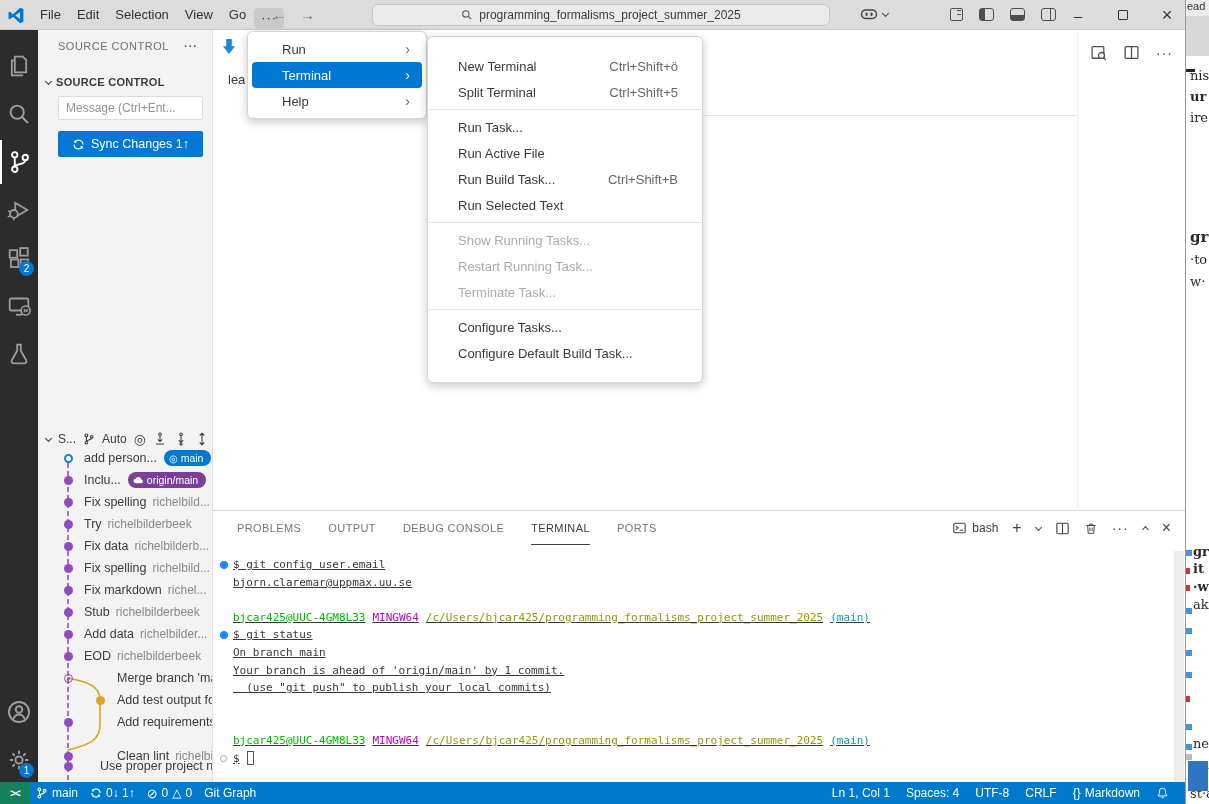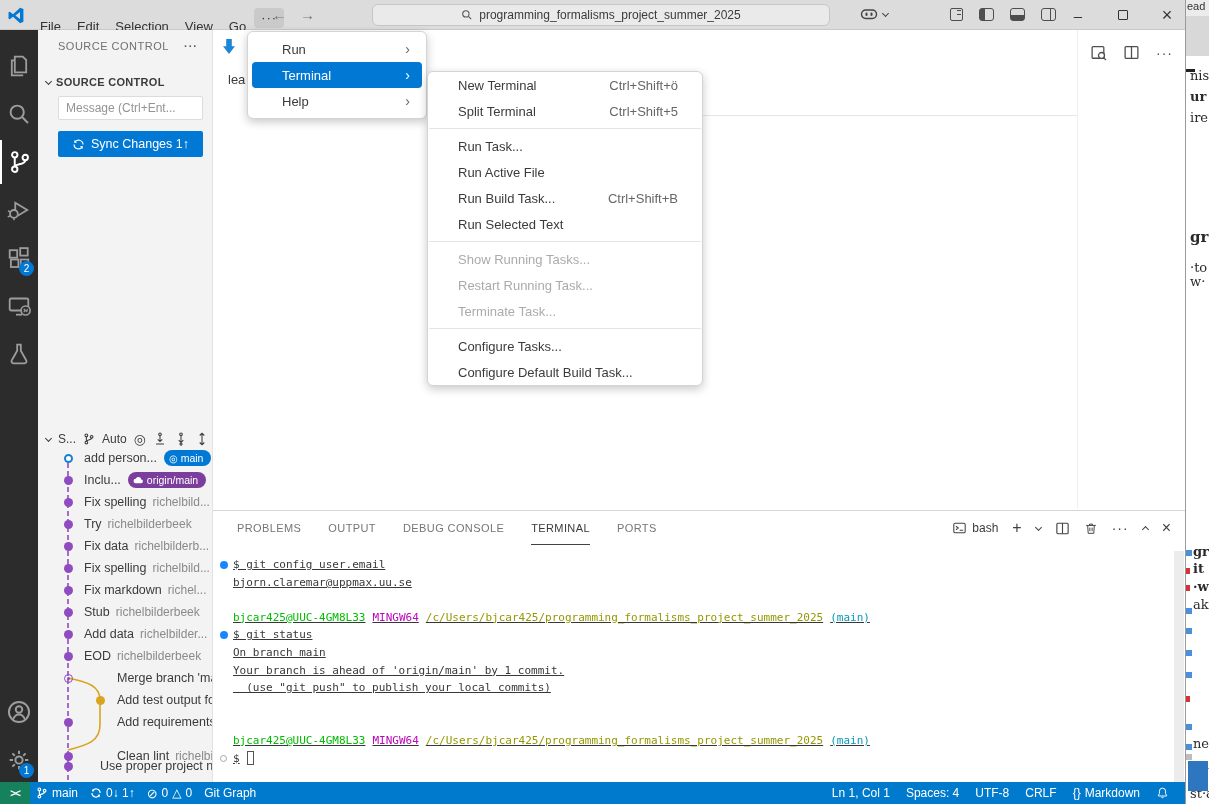--- a/index.html
+++ b/index.html
@@ -6,21 +6,21 @@
   html,body { width:1209px; height:804px; overflow:hidden; font-family:"Liberation Sans", sans-serif; }
   .screen { position:relative; width:1209px; height:804px; background:#fff; overflow:hidden; }
 
   
   .vscode { position:absolute; left:0; top:0; width:1185px; height:804px; background:#fff; }
 
   
   .titlebar { position:absolute; left:0; top:0; width:1185px; height:30px; background:#dcdcdc; border-bottom:1px solid #c9c9c9; }
   .tb-left { position:absolute; left:8px; top:0; height:30px; display:flex; align-items:center; }
   .vslogo { width:17px; height:17px; margin-right:7px; }
-  .tmenu { font-size:13px; color:#333; padding:12px 8px; height:30px; line-height:30px; cursor:default; }
+  .tmenu { font-size:13px; color:#333; padding:0 8px; height:30px; line-height:30px; cursor:default; }
   .tmenu.overflow { background:#cacaca; border-radius:4px; height:20px; line-height:20px; margin-top:5px; padding:0 7px; letter-spacing:1px; }
   .nav-arrow { position:absolute; top:0; height:30px; line-height:29px; font-size:15px; color:#777; }
   .cmd-center { position:absolute; left:372px; top:4px; width:458px; height:22px; background:#eaeaea; border:1px solid #c6c6c6; border-radius:6px; display:flex; align-items:center; justify-content:center; gap:6px; color:#3b3b3b; font-size:12px; }
   .copilot { position:absolute; left:860px; top:6px; display:flex; align-items:center; gap:5px; color:#444; }
   .layout-icons { position:absolute; left:950px; top:8px; display:flex; gap:16px; }
   .lt { width:15px; height:13px; border:1.3px solid #4e4e4e; border-radius:3px; position:relative; }
   .lt.custom::after { content:""; position:absolute; right:1px; top:1px; width:4px; height:3px; border-top:1.5px solid #4e4e4e; border-bottom:1.5px solid #4e4e4e; }
   .lt.custom { border-radius:2px; width:13px; }
   .lt.left-filled::before { content:""; position:absolute; left:0; top:0; width:5px; height:100%; background:#4e4e4e; }
   .lt.bottom-filled::before { content:""; position:absolute; left:0; bottom:0; width:100%; height:5px; background:#4e4e4e; }
@@ -69,21 +69,21 @@
   .ed-frag-text { position:absolute; left:15px; top:42px; font-size:13px; color:#3b3b3b; }
   .ed-hr { position:absolute; left:230px; top:85px; width:634px; height:1px; background:#e6e6e6; }
   .ed-vline { position:absolute; left:864px; top:0; width:1px; height:478px; background:#efefef; }
 
   
   .menu { position:absolute; left:247px; top:31px; width:180px; background:#fff; border:1px solid #d4d4d4; border-radius:6px; box-shadow:0 3px 10px rgba(0,0,0,.22); padding:4px 0; z-index:30; }
   .menu-item { height:26px; display:flex; align-items:center; padding:0 12px 0 30px; margin:0 4px; border-radius:4px; font-size:13px; color:#3b3b3b; }
   .menu-item .arrow { margin-left:auto; font-size:14px; color:#666; }
   .menu-item.selected { background:#0078d4; color:#fff; }
   .menu-item.selected .arrow { color:#fff; }
-  .submenu { position:absolute; left:427px; top:71px; width:276px; background:#fff; border:1px solid #d4d4d4; border-radius:6px; box-shadow:0 3px 10px rgba(0,0,0,.22); padding:0 0; z-index:31; }
+  .submenu { position:absolute; left:427px; top:36px; width:276px; background:#fff; border:1px solid #d4d4d4; border-radius:6px; box-shadow:0 3px 10px rgba(0,0,0,.22); padding:16px 0; z-index:31; }
   .sub-item { height:26px; display:flex; align-items:center; padding:0 24px 0 30px; font-size:13px; color:#3b3b3b; }
   .sub-item .sc { margin-left:auto; color:#666; }
   .sub-item.disabled { color:#ababab; }
   .sep { height:1px; background:#e4e4e4; margin:4px 1px; }
 
   
   .panel { position:absolute; left:213px; top:510px; width:972px; height:328px; background:#fff; border-top:1px solid #d6d6d6; }
   .ptabs { position:absolute; left:24px; top:0; height:34px; display:flex; gap:27px; align-items:center; }
   .ptab { font-size:11px; letter-spacing:.4px; color:#767676; height:34px; line-height:34px; }
   .ptab.active { color:#3b3b3b; border-bottom:1px solid #424242; }
@@ -129,21 +129,21 @@
 <div class="screen">
 
   <div class="bgwin">
     <div class="bg-toptab">ead</div>
     <div class="bg-bar"></div>
     <div class="bg-dash"></div>
     <span class="frag" style="top:68px">nis</span>
     <span class="frag b" style="top:89px">ur</span>
     <span class="frag" style="top:110px">ire</span>
     <span class="frag b" style="top:228px;font-size:15px">gra</span>
-    <span class="frag" style="top:260px">·to</span>
+    <span class="frag" style="top:252px">·to</span>
     <span class="frag" style="top:274px">w·</span>
     <span class="frag b" style="top:544px;left:7px">gr</span>
     <span class="frag b" style="top:561px;left:7px">it</span>
     <span class="frag b" style="top:579px;left:7px">·w</span>
     <span class="frag" style="top:597px;left:7px">ak</span>
     <span class="frag" style="top:736px;left:7px">ne</span>
     <span class="frag" style="top:757px;left:7px">ua</span>
     <span class="frag" style="top:786px">st·a</span>
     <span class="mark blue" style="top:550px"></span>
     <span class="mark red" style="top:568px"></span>

